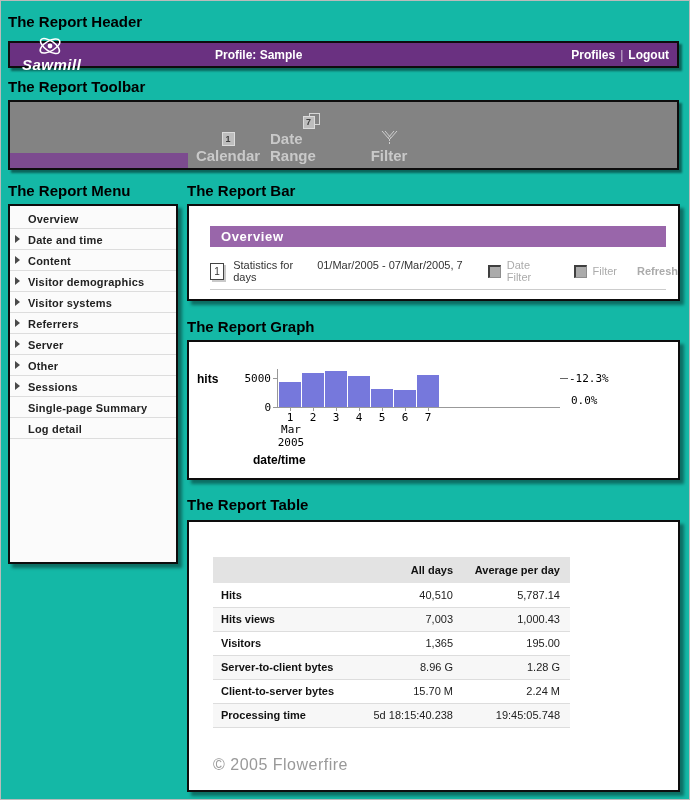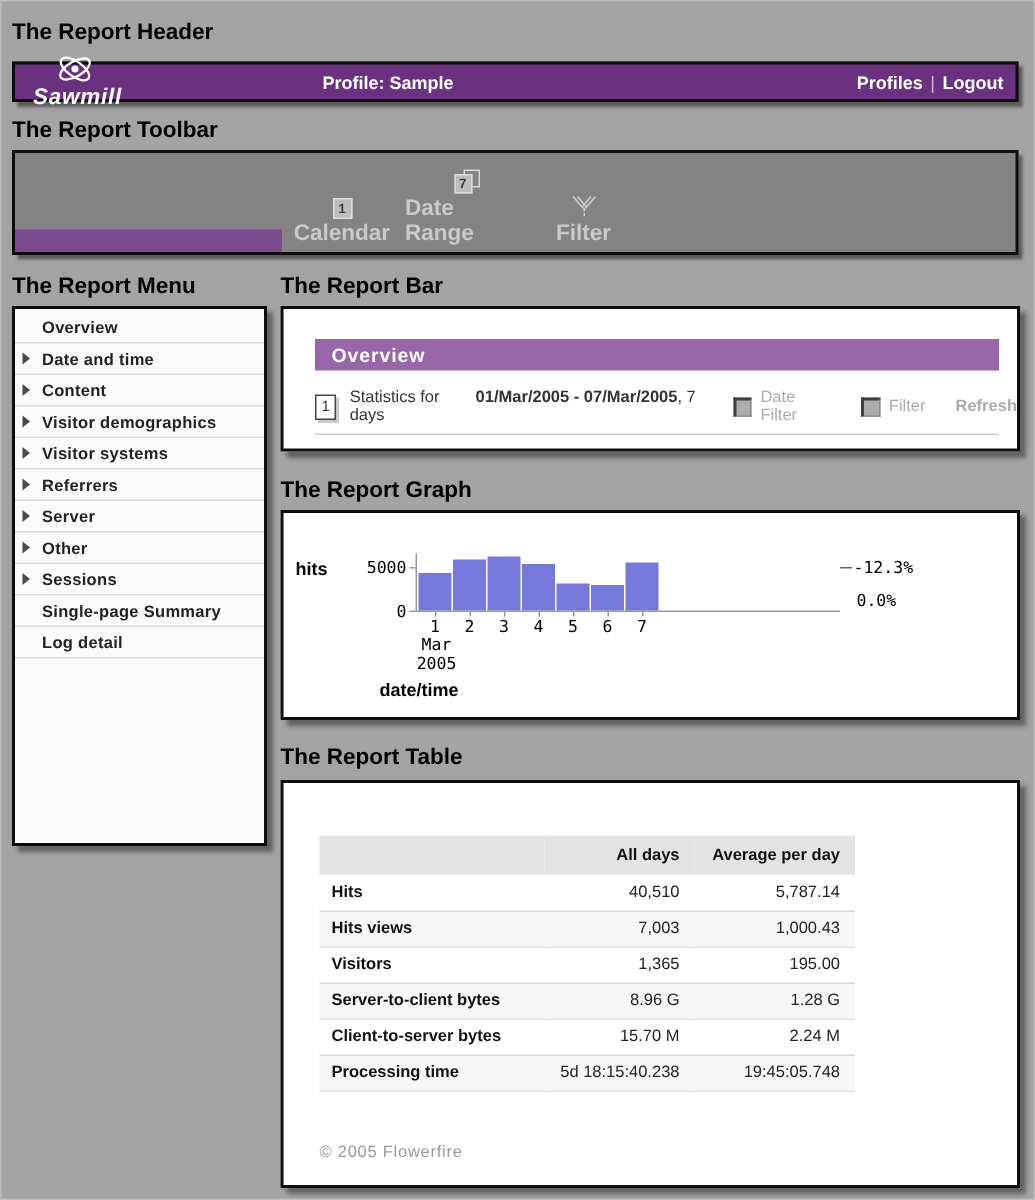--- a/index.html
+++ b/index.html
@@ -1,20 +1,20 @@
 <!DOCTYPE html>
 <html><head>
 <meta charset="utf-8">
 <style>
   * { margin:0; padding:0; box-sizing:border-box; }
   html,body { background:#E8E8E8; }
   body { font-family:"Liberation Sans", sans-serif; }
   #page {
     position:relative; width:690px; height:800px;
-    background:#a3a3a3; overflow:hidden;
+    background:#14b8a6; overflow:hidden;
     border:1px solid #BBB;
   }
   .section-title {
     position:absolute; font-size:15px; font-weight:bold; color:#000;
   }
   
   #header-bar {
     position:absolute; left:7px; top:40px; width:671px; height:27px;
     border:2px solid #0D0D0D; box-shadow:3px 3px 2px rgba(0,0,0,0.45);
     display:flex; align-items:center;
@@ -68,21 +68,21 @@
   #report-bar-box { top:203px; height:97px; }
   #overview-bar {
     margin:20px 12px 0 21px; height:21px; line-height:21px;
     color:#FFF; font-size:13px; font-weight:bold; letter-spacing:0.6px; padding-left:11px;
   }
   #stats-row { display:flex; align-items:center; margin:12px 0 0 21px; font-size:11px; color:#333; }
   #stats-cal-icon {
     width:15px; height:17px; background:#FFF; border:1px solid #444; box-shadow:2px 2px 0 #C9C9C9;
     font-size:10px; color:#333; text-align:center; line-height:15px; margin-right:9px;
   }
-  #stats-text b { font-weight:bold;padding-left:21px; }
+  #stats-text b { font-weight:normal;padding-left:21px; }
   .gray-checkbox {
     width:13px; height:13px; background:#ABABAB; border:1px solid #8C8C8C;
     border-top:2px solid #3F3F3F; border-left:2px solid #3F3F3F; cursor:pointer;
   }
   .disabled-label { color:#ABABAB; font-size:11px; margin-left:6px; }
   #refresh-btn { color:#ABABAB; font-size:11px; font-weight:bold; margin-left:20px; cursor:pointer; }
   #bar-hr { position:absolute; left:21px; right:12px; bottom:9px; height:1px; background:#CCC; }
   
   #report-graph-box { top:339px; height:140px; }
   #graph-area { position:relative; width:100%; height:100%; font-family:"DejaVu Sans Mono", monospace; }
@@ -109,21 +109,21 @@
   #summary-table { margin:35px 0 0 24px; width:357px; border-collapse:collapse; font-size:11px; }
   #summary-table th {
     background:#E3E3E3; font-weight:bold; color:#111; height:26px;
     text-align:right; padding:0 10px 0 8px;
   }
   #summary-table th:first-child { text-align:left; }
   #summary-table td { height:24px; padding:0 10px 0 8px; border-bottom:1px solid #DDD; color:#222; text-align:right; }
   #summary-table td:first-child { text-align:left; font-weight:bold; color:#111; }
   #summary-table col.c1 { width:150px; } #summary-table col.c2 { width:100px; } #summary-table col.c3 { width:107px; }
   #summary-table tbody tr:nth-child(even) td { background:#F7F7F7; }
-  #copyright { position:absolute; left:24px; bottom:16px; color:#999; font-size:11px; letter-spacing:0.5px;margin-top:42px; }
+  #copyright { position:absolute; left:24px; bottom:16px; color:#999; font-size:16px; letter-spacing:0.5px;margin-top:42px; }
 </style>
 </head>
 <body>
 
 <div id="page">
 
   <div class="section-title" style="left:7px; top:12px;">The Report Header</div>
 
   <div id="header-bar" style="background: rgb(106, 49, 129);">
     <div id="logo">

